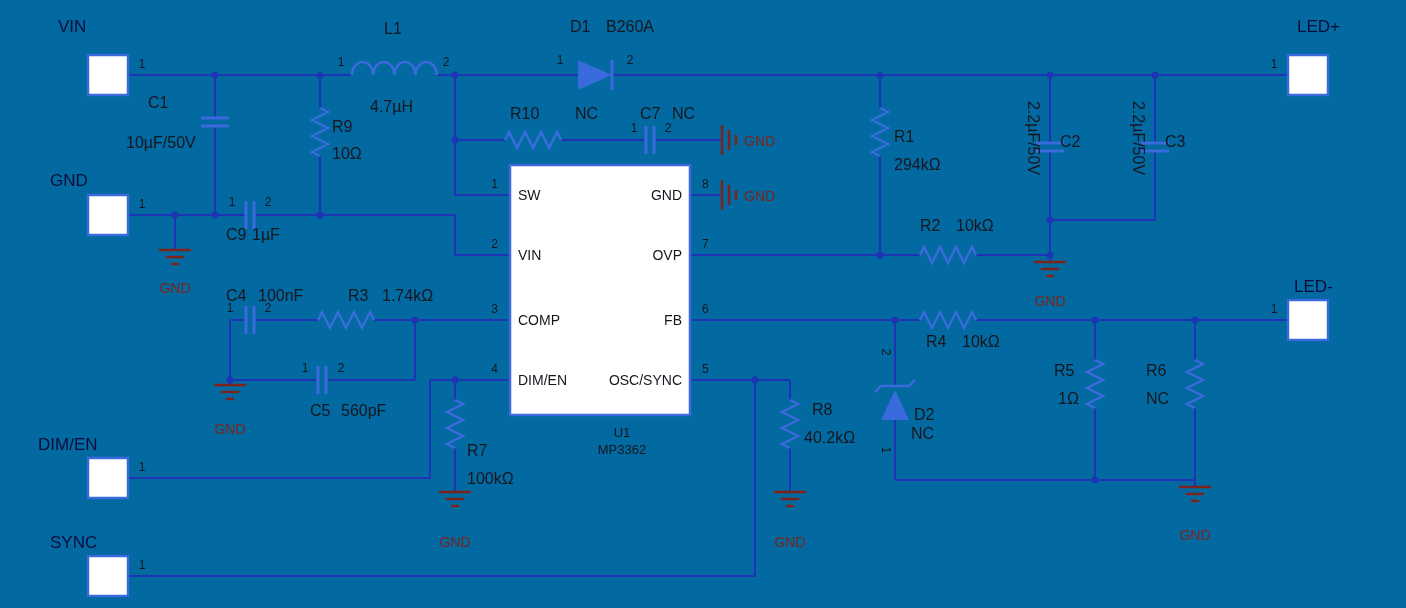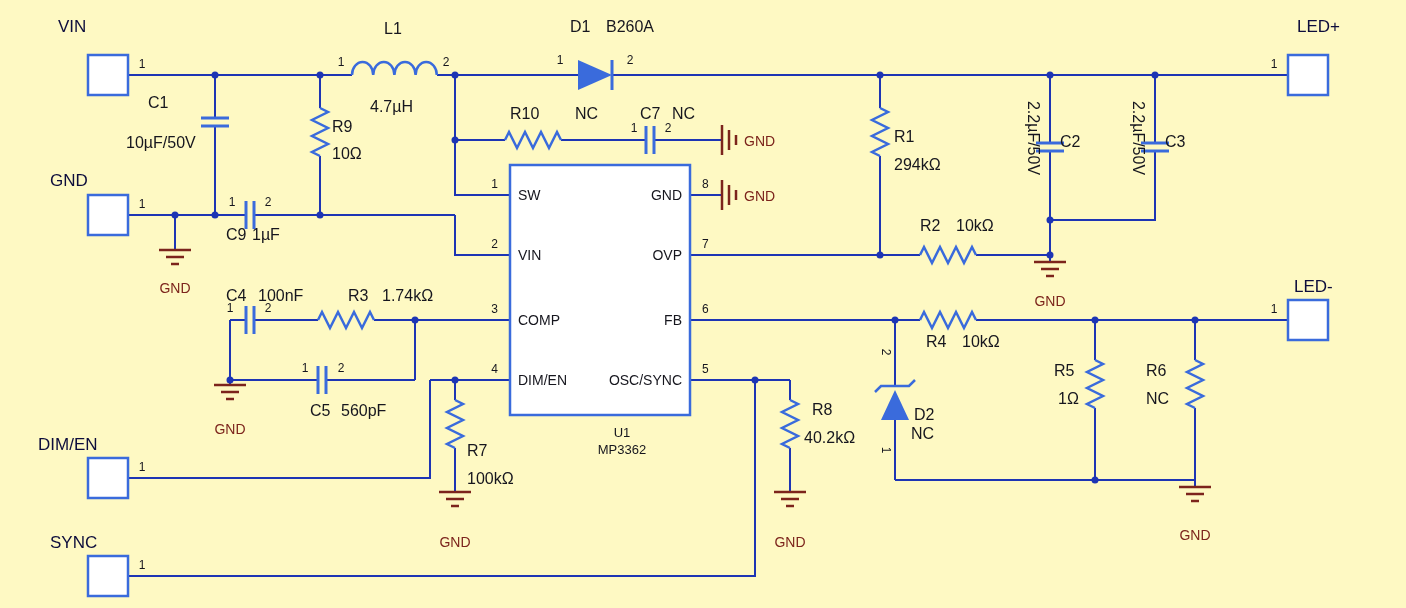--- a/index.html
+++ b/index.html
@@ -1,19 +1,19 @@
 <!DOCTYPE html>
 <html><head>
 <meta charset="utf-8">
 <style>
   html,body{margin:0;padding:0;background:#ffffff;}
   #canvas{
     position:relative;
     width:1406px;height:608px;
-    background:#fef9c3;
+    background:#0369a1;
     font-family:"Liberation Sans", sans-serif;
     overflow:hidden;
   }
   svg{display:block;}
   text{font-family:"Liberation Sans", sans-serif;}
   .portlbl{font-size:17px;fill:#0d0d3c;}
   .lbl{font-size:16px;fill:#16161e;}
   .pinnum{font-size:12px;fill:#16161e;}
   .pinname{font-size:14px;fill:#16161e;}
   .chiplbl{font-size:13px;fill:#16161e;}

